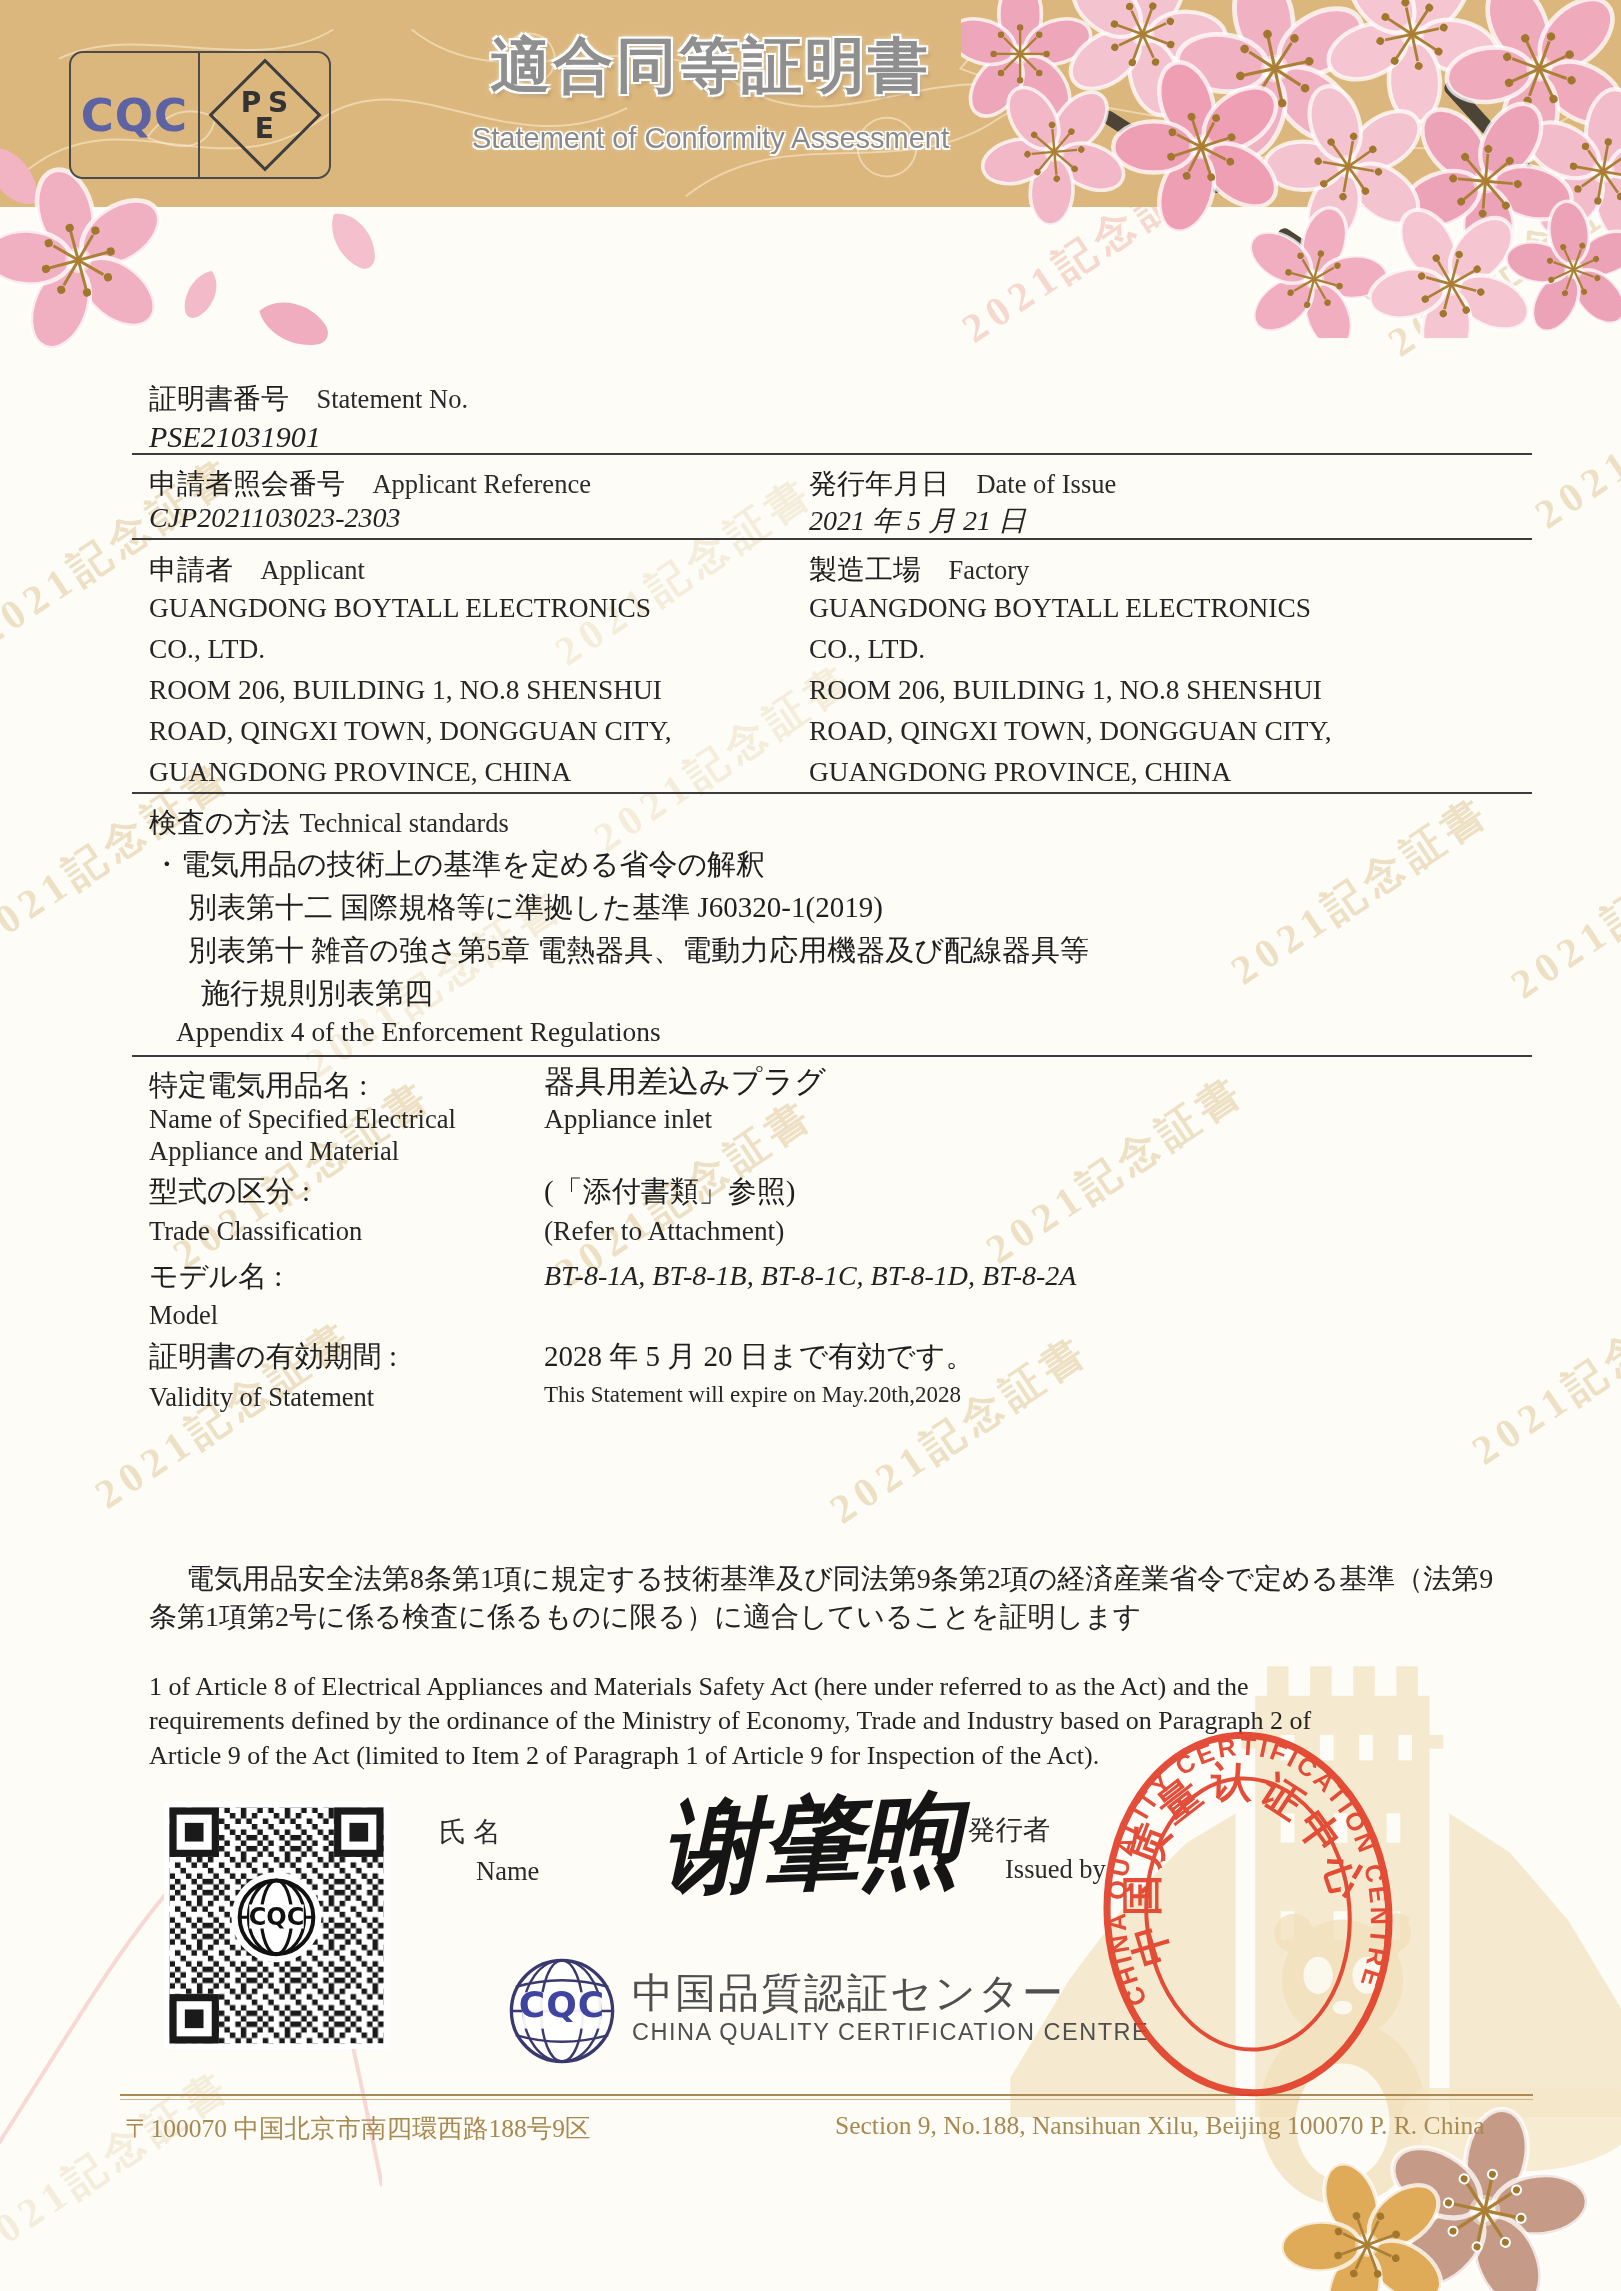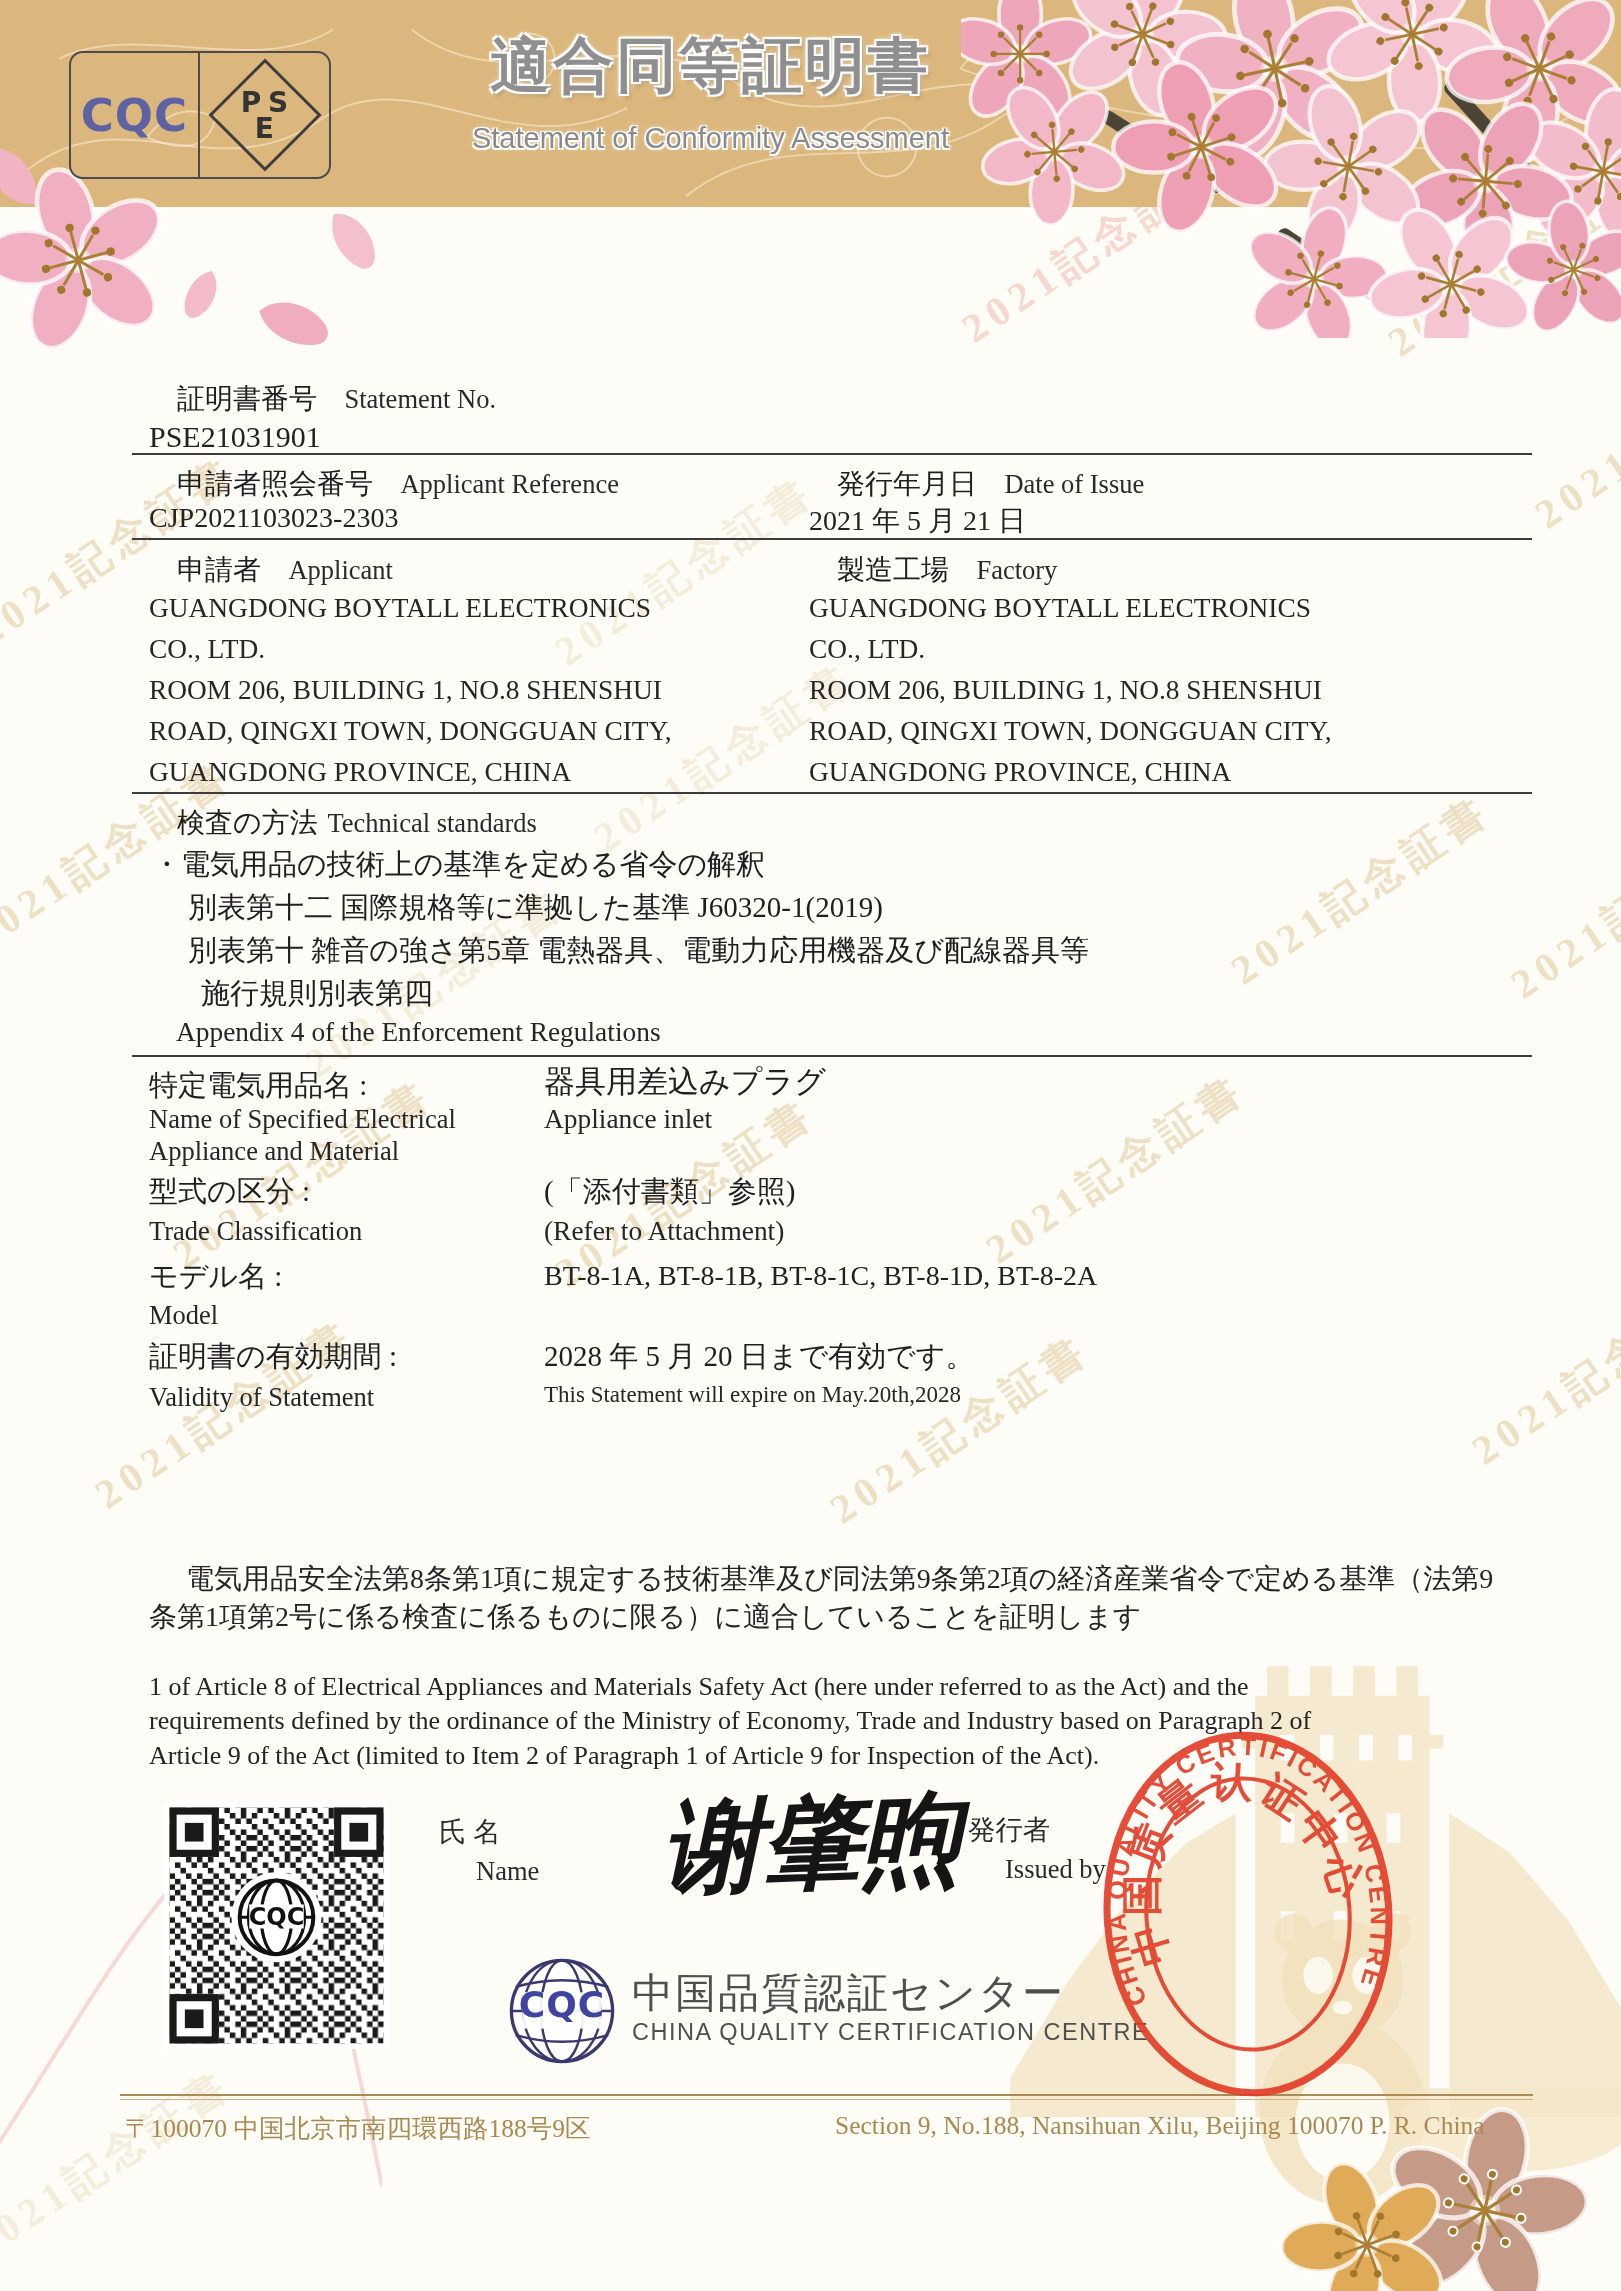--- a/index.html
+++ b/index.html
@@ -19,23 +19,23 @@
   .pse-top{font-size:28px;letter-spacing:6.9px;margin-left:6.9px;}
   .pse-bot{font-size:28px;}
   .doc-title{left:446px;top:25.5px;width:529px;text-align:center;font-size:60px;font-weight:700;color:#8f8f8f;letter-spacing:2.9px;z-index:3;
      text-shadow:-2px -2px 0 #fff,2px -2px 0 #fff,-2px 2px 0 #fff,2px 2px 0 #fff,0 0 5.9px #fff,2.9px 3.9px 3.9px rgba(96,74,40,.35);}
   .doc-subtitle{left:431px;top:122px;width:559px;text-align:center;font-family:"Liberation Sans",sans-serif;font-size:29px;color:#8a8a8a;z-index:3;
      text-shadow:-1.5px -1.5px 0 #fff,1.5px -1.5px 0 #fff,-1.5px 1.5px 0 #fff,1.5px 1.5px 0 #fff,0 0 4.9px #fff;}
   
   .rule{height:0;border-top:2.9px solid #3c3c3c;z-index:5;}
   .rule-footer{height:2.9px;border-top:2px solid #ab8a55;border-bottom:1.5px solid #d0b183;z-index:5;}
   
-  .lblrow{z-index:5;font-size:28px;color:#1e1e1e;white-space:nowrap;margin-left:28px;}
+  .lblrow{z-index:5;font-size:28px;color:#1e1e1e;white-space:nowrap;}
   .lblrow .en{margin-left:27.4px;font-size:26.5px;color:#2a2a2a;}
-  .val{z-index:5;font-size:28px;color:#222;white-space:nowrap;}
+  .val{z-index:5;font-size:28px;color:#222;white-space:nowrap;font-style:italic;}
   .addr{z-index:5;font-size:27.4px;line-height:41px;color:#262626;white-space:nowrap;}
   .jp-line{z-index:5;font-size:29px;color:#1f1f1f;white-space:nowrap;}
   .en-line{z-index:5;font-size:26.5px;color:#262626;white-space:nowrap;}
   .cert-line{z-index:5;font-size:28px;color:#242424;white-space:nowrap;}
   .cert-line.en{font-size:26px;}
   .small-lbl{z-index:5;color:#2b2b2b;white-space:nowrap;line-height:39px;}
   .small-lbl .jp{font-size:27.4px;}
   .small-lbl .en{font-size:26.5px;margin-left:37px;}
   .signature{z-index:5;font-size:102px;font-weight:bold;font-style:italic;color:#151515;letter-spacing:-3.9px;
              transform:rotate(-2deg);white-space:nowrap;font-family:"DejaVu Serif",serif;}

